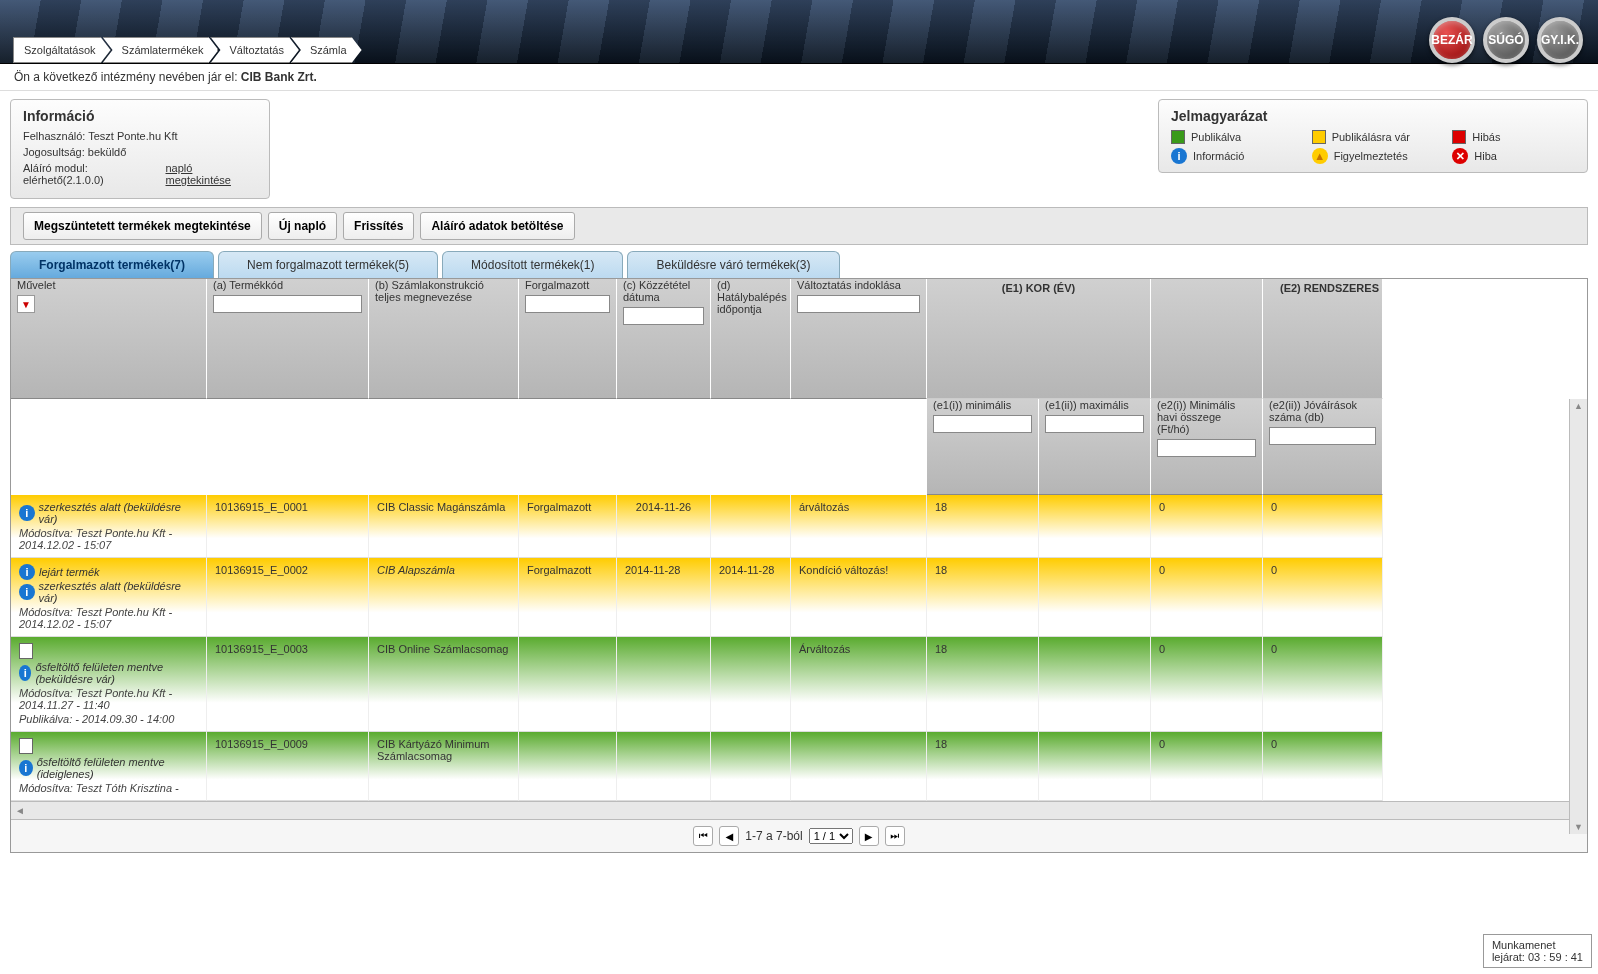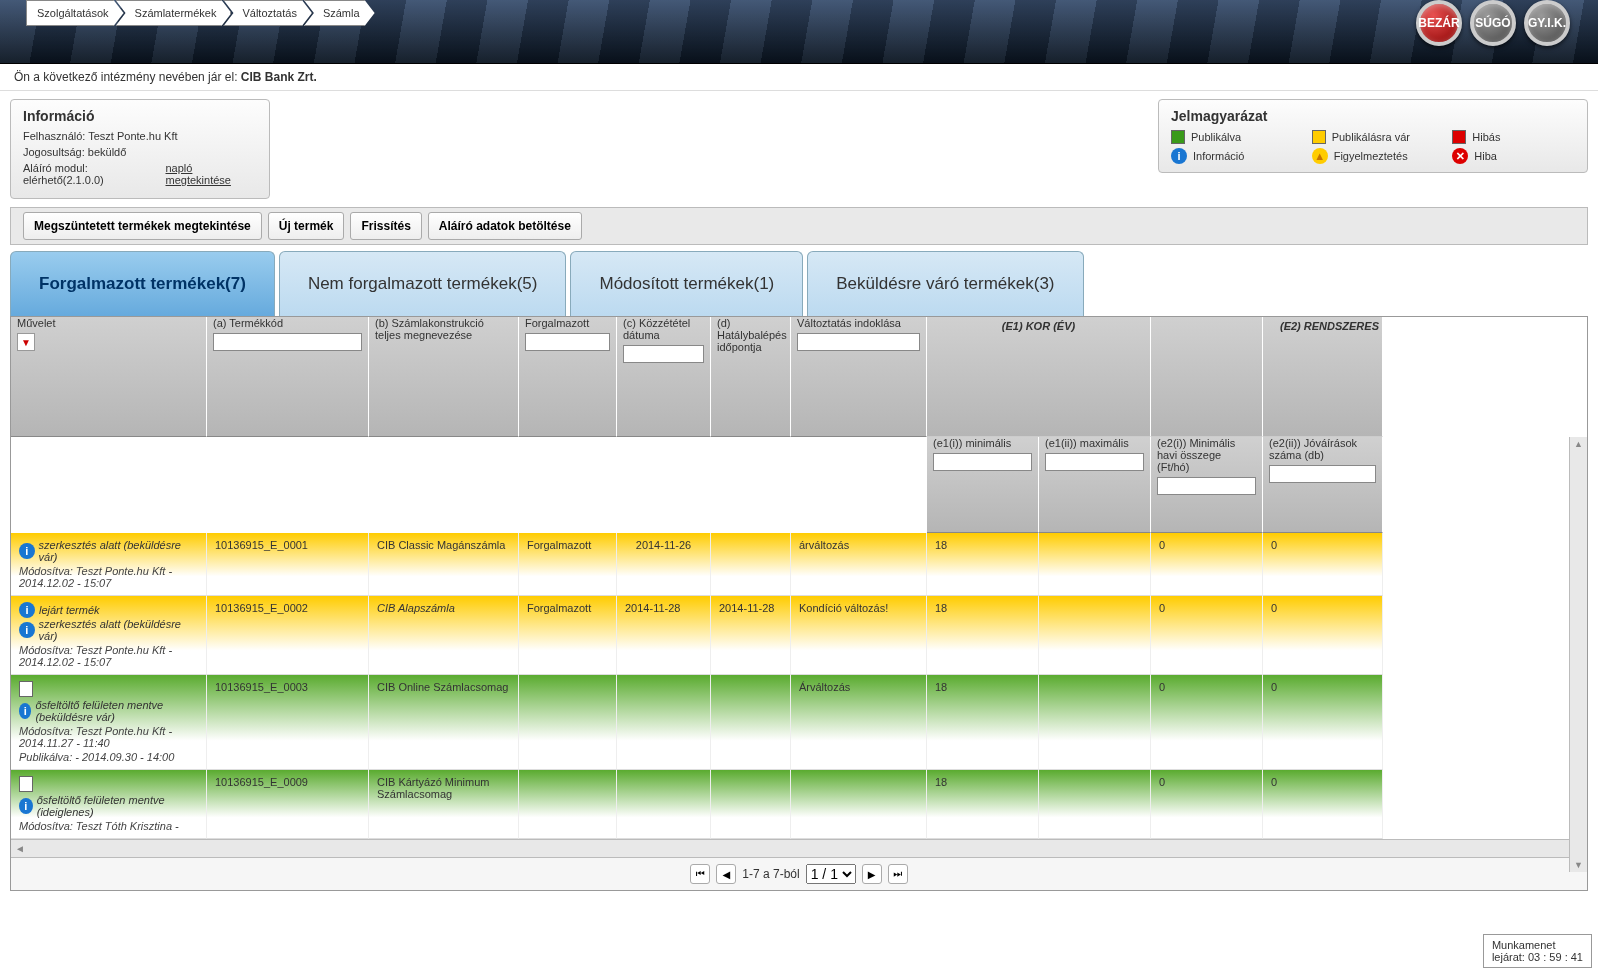--- a/index.html
+++ b/index.html
@@ -5,22 +5,22 @@
 * { box-sizing: border-box; margin: 0; padding: 0; }
 body { font-family: Arial, sans-serif; font-size: 12px; background: #fff; color: #333; }
 
 
 .header-bar {
   height: 64px;
   background: linear-gradient(to bottom, #2a3f5f 0%, #1a2838 100%);
   position: relative;
   border-bottom: 1px solid #000;
   display: flex;
-  align-items: flex-start;
-  padding: 0 22px;
+  align-items: flex-end;
+  padding: 0 9px;
   gap: 20px;
 }
 .header-bar::before {
   content:"";
   position:absolute; inset:0;
   background:
     repeating-linear-gradient(100deg, rgba(255,255,255,.05) 0 40px, rgba(0,0,0,.2) 40px 80px),
     linear-gradient(to bottom,#3a5070,#0a1420);
 }
 .breadcrumb { position: relative; display: flex; margin-left: 4px; }
@@ -67,52 +67,52 @@
 .ico.info{background:#1976d2;} .ico.warn{background:#ffcc00;color:#c77400;} .ico.err{background:#d00;}
 
 .action-bar { padding:4px 12px; background:#e9e9e9; border:1px solid #bbb; display:flex; gap:6px; margin:0 10px 6px;}
 .action-bar button {
   font-size:12px; padding:6px 10px; background:linear-gradient(#fff,#eee);
   border:1px solid #aaa; border-radius:3px; cursor:pointer; font-weight:bold;
 }
 
 .tabs { display:flex; margin:0 10px; }
 .tab {
-  padding:22px 28px; font-size:17px;
+  padding:6px 28px; font-size:12px;
   background: linear-gradient(#d6e8f5,#bcdaf0);
   border:1px solid #8ab; border-bottom:none; border-radius:6px 6px 0 0;
   margin-right:4px; cursor:pointer;
 }
 .tab.active { background: linear-gradient(#99ccee,#66aadd); font-weight:bold; color:#003366;}
 
 .table-wrap { margin: 0 10px; border:1px solid #999; overflow-x:auto; position:relative;}
 .grid { display:grid; min-width: 1380px;
   grid-template-columns: 196px 162px 150px 98px 94px 80px 136px 112px 112px 112px 120px; }
 .hdr {
   background: linear-gradient(#d0d0d0,#b5b5b5);
   border-right:1px solid #fff; border-bottom:1px solid #888;
   padding:0 6px; font-size:11px; color:#333; min-height:120px;
   display:flex; flex-direction:column; gap:4px;
 }
-.hdr.group { min-height:auto; border-bottom:1px solid #ccc; text-align:center; font-weight:bold; padding:3px;font-style:italic;}
+.hdr.group { min-height:auto; border-bottom:1px solid #ccc; text-align:center; font-weight:bold; padding:3px;}
 .hdr input { width:100%; border:1px solid #888; height:18px; font-size:11px; padding:0 2px; background:#fff;}
 .hdr .funnel { width:18px;height:18px;background:#fff;border:1px solid #999;display:inline-flex;align-items:center;justify-content:center;font-size:10px;color:#c00;}
 .cell { padding:6px 8px; font-size:11px; border-bottom:1px solid #ddd; border-right:1px solid #eee; }
 .status-cell .note{font-style:italic; display:block;}
 .status-cell .mod{font-style:italic; color:#444; display:block; margin-top:2px;}
 .stat-ico{display:inline-flex;align-items:center;gap:4px;}
 .doc-ico{width:14px;height:16px;border:1px solid #666;background:#fff;display:inline-block;position:relative;}
 
 .h-scroll { height:18px; background:#e8e8e8; border-top:1px solid #bbb; display:flex; align-items:center;}
 .h-scroll::before{content:"◄"; font-size:10px; padding:0 4px; color:#888;}
 .h-scroll::after{content:"►"; font-size:10px; padding:0 4px; color:#888; margin-left:auto;}
 
 .pager { display:flex; align-items:center; justify-content:center; gap:6px; padding:6px; border-top:1px solid #bbb; background:#f6f6f6;}
 .pager button{ width:20px;height:20px;border:1px solid #aaa;background:#fff;border-radius:3px;font-size:10px;cursor:pointer;}
-.pager select{ font-size:14px;}
+.pager select{ font-size:11px;}
 
 .v-scroll { position:absolute; right:0; top:120px; bottom:18px; width:18px; background:#e8e8e8; border-left:1px solid #bbb; display:flex; flex-direction:column; align-items:center;}
 .v-scroll::before{content:"▲";font-size:9px;color:#888;padding:2px 0;}
 .v-scroll::after{content:"▼";font-size:9px;color:#888;padding:2px 0;margin-top:auto;}
 
 .session-box { position:fixed; right:6px; bottom:6px; border:1px solid #999; background:#fff; padding:4px 8px; font-size:11px;}
 </style>
 </head>
 <body>
 
@@ -171,21 +171,21 @@
       <div class="legend-item">
           <span class="ico err">✕</span>
           <span>Hiba</span>
         </div>
     </div>
   </div>
 </div>
 
 <div class="action-bar">
   <button>Megszüntetett termékek megtekintése</button>
-  <button>Új termék</button>
+  <button>Új napló</button>
   <button>Frissítés</button>
   <button>Aláíró adatok betöltése</button>
 </div>
 
 <div class="tabs">
   <div class="tab active">Forgalmazott termékek(7)</div>
   <div class="tab">Nem forgalmazott termékek(5)</div>
   <div class="tab">Módosított termékek(1)</div>
   <div class="tab">Beküldésre váró termékek(3)</div>
 </div>

